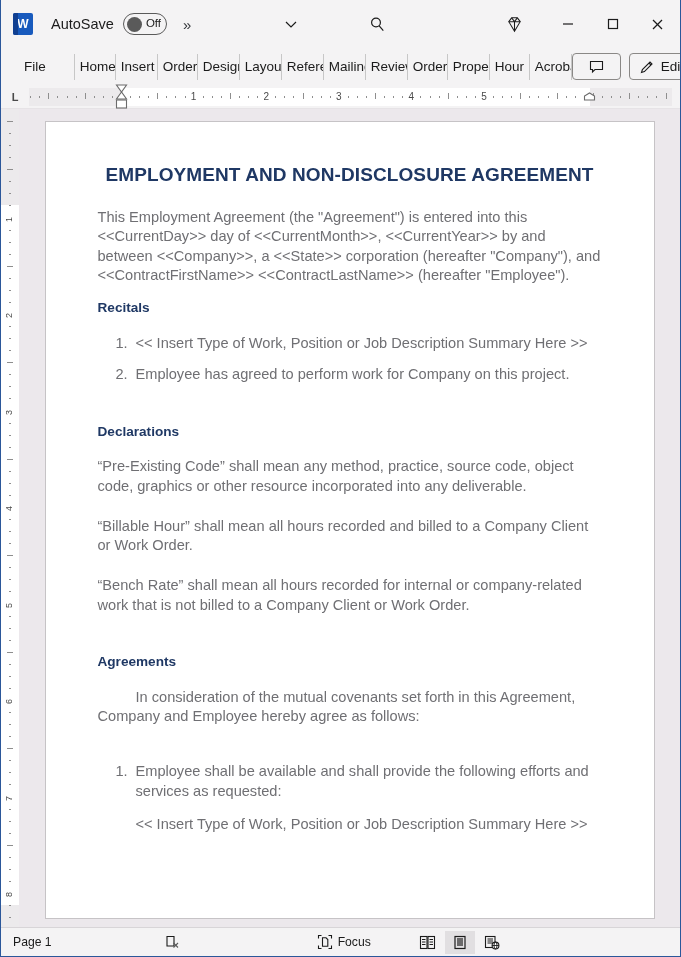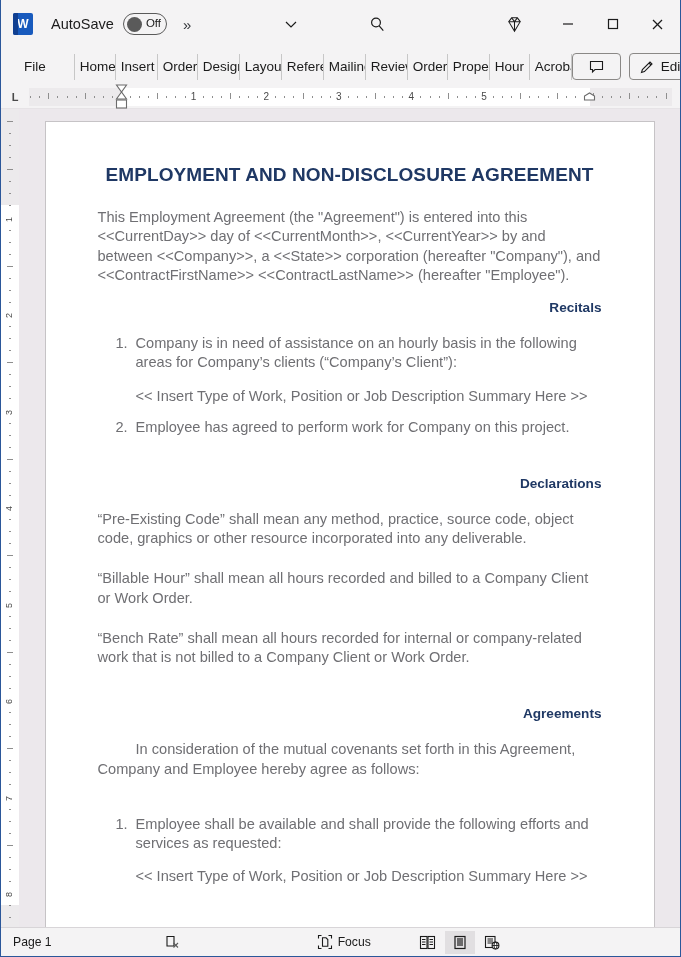--- a/index.html
+++ b/index.html
@@ -251,21 +251,21 @@
   }
   .doc .h-title {
     text-align: center;
     color: #1f3864;
     font-weight: bold;
     font-size: 19px;
     letter-spacing: 0.1px;
     margin-bottom: 21px;
   }
   .doc .h-sec {
-    text-align: right;
+    text-align: left;
     color: #1f3864;
     font-weight: bold;
     font-size: 13.6px;
     margin-top: 10px;
     margin-bottom: 17px;
   }
   .doc p { margin: 0 0 14px 0; }
   .doc .gap-lg { height: 22px; }
   .doc .gap-md { height: 14px; }
   .doc .gap-sm { height: 7px; }
@@ -589,21 +589,20 @@
 
           <div class="h-title">EMPLOYMENT AND NON-DISCLOSURE AGREEMENT</div>
 
           <p>This Employment Agreement (the "Agreement") is entered into this &lt;&lt;CurrentDay&gt;&gt; day of &lt;&lt;CurrentMonth&gt;&gt;, &lt;&lt;CurrentYear&gt;&gt; by and between &lt;&lt;Company&gt;&gt;, a &lt;&lt;State&gt;&gt; corporation (hereafter "Company"), and &lt;&lt;ContractFirstName&gt;&gt; &lt;&lt;ContractLastName&gt;&gt; (hereafter "Employee").</p>
 
           <div class="h-sec">Recitals</div>
 
           <ol class="numbered">
             <li>
               <span class="marker">1.</span>
-              <span>Company is in need of assistance on an hourly basis in the following areas for Company’s clients (“Company’s Client”):</span>
             </li>
           </ol>
 
           <div class="insert-line">&lt;&lt; Insert Type of Work, Position or Job Description Summary Here &gt;&gt;</div>
 
           <ol class="numbered">
             <li>
               <span class="marker">2.</span>
               <span>Employee has agreed to perform work for Company on this project.</span>
             </li>

